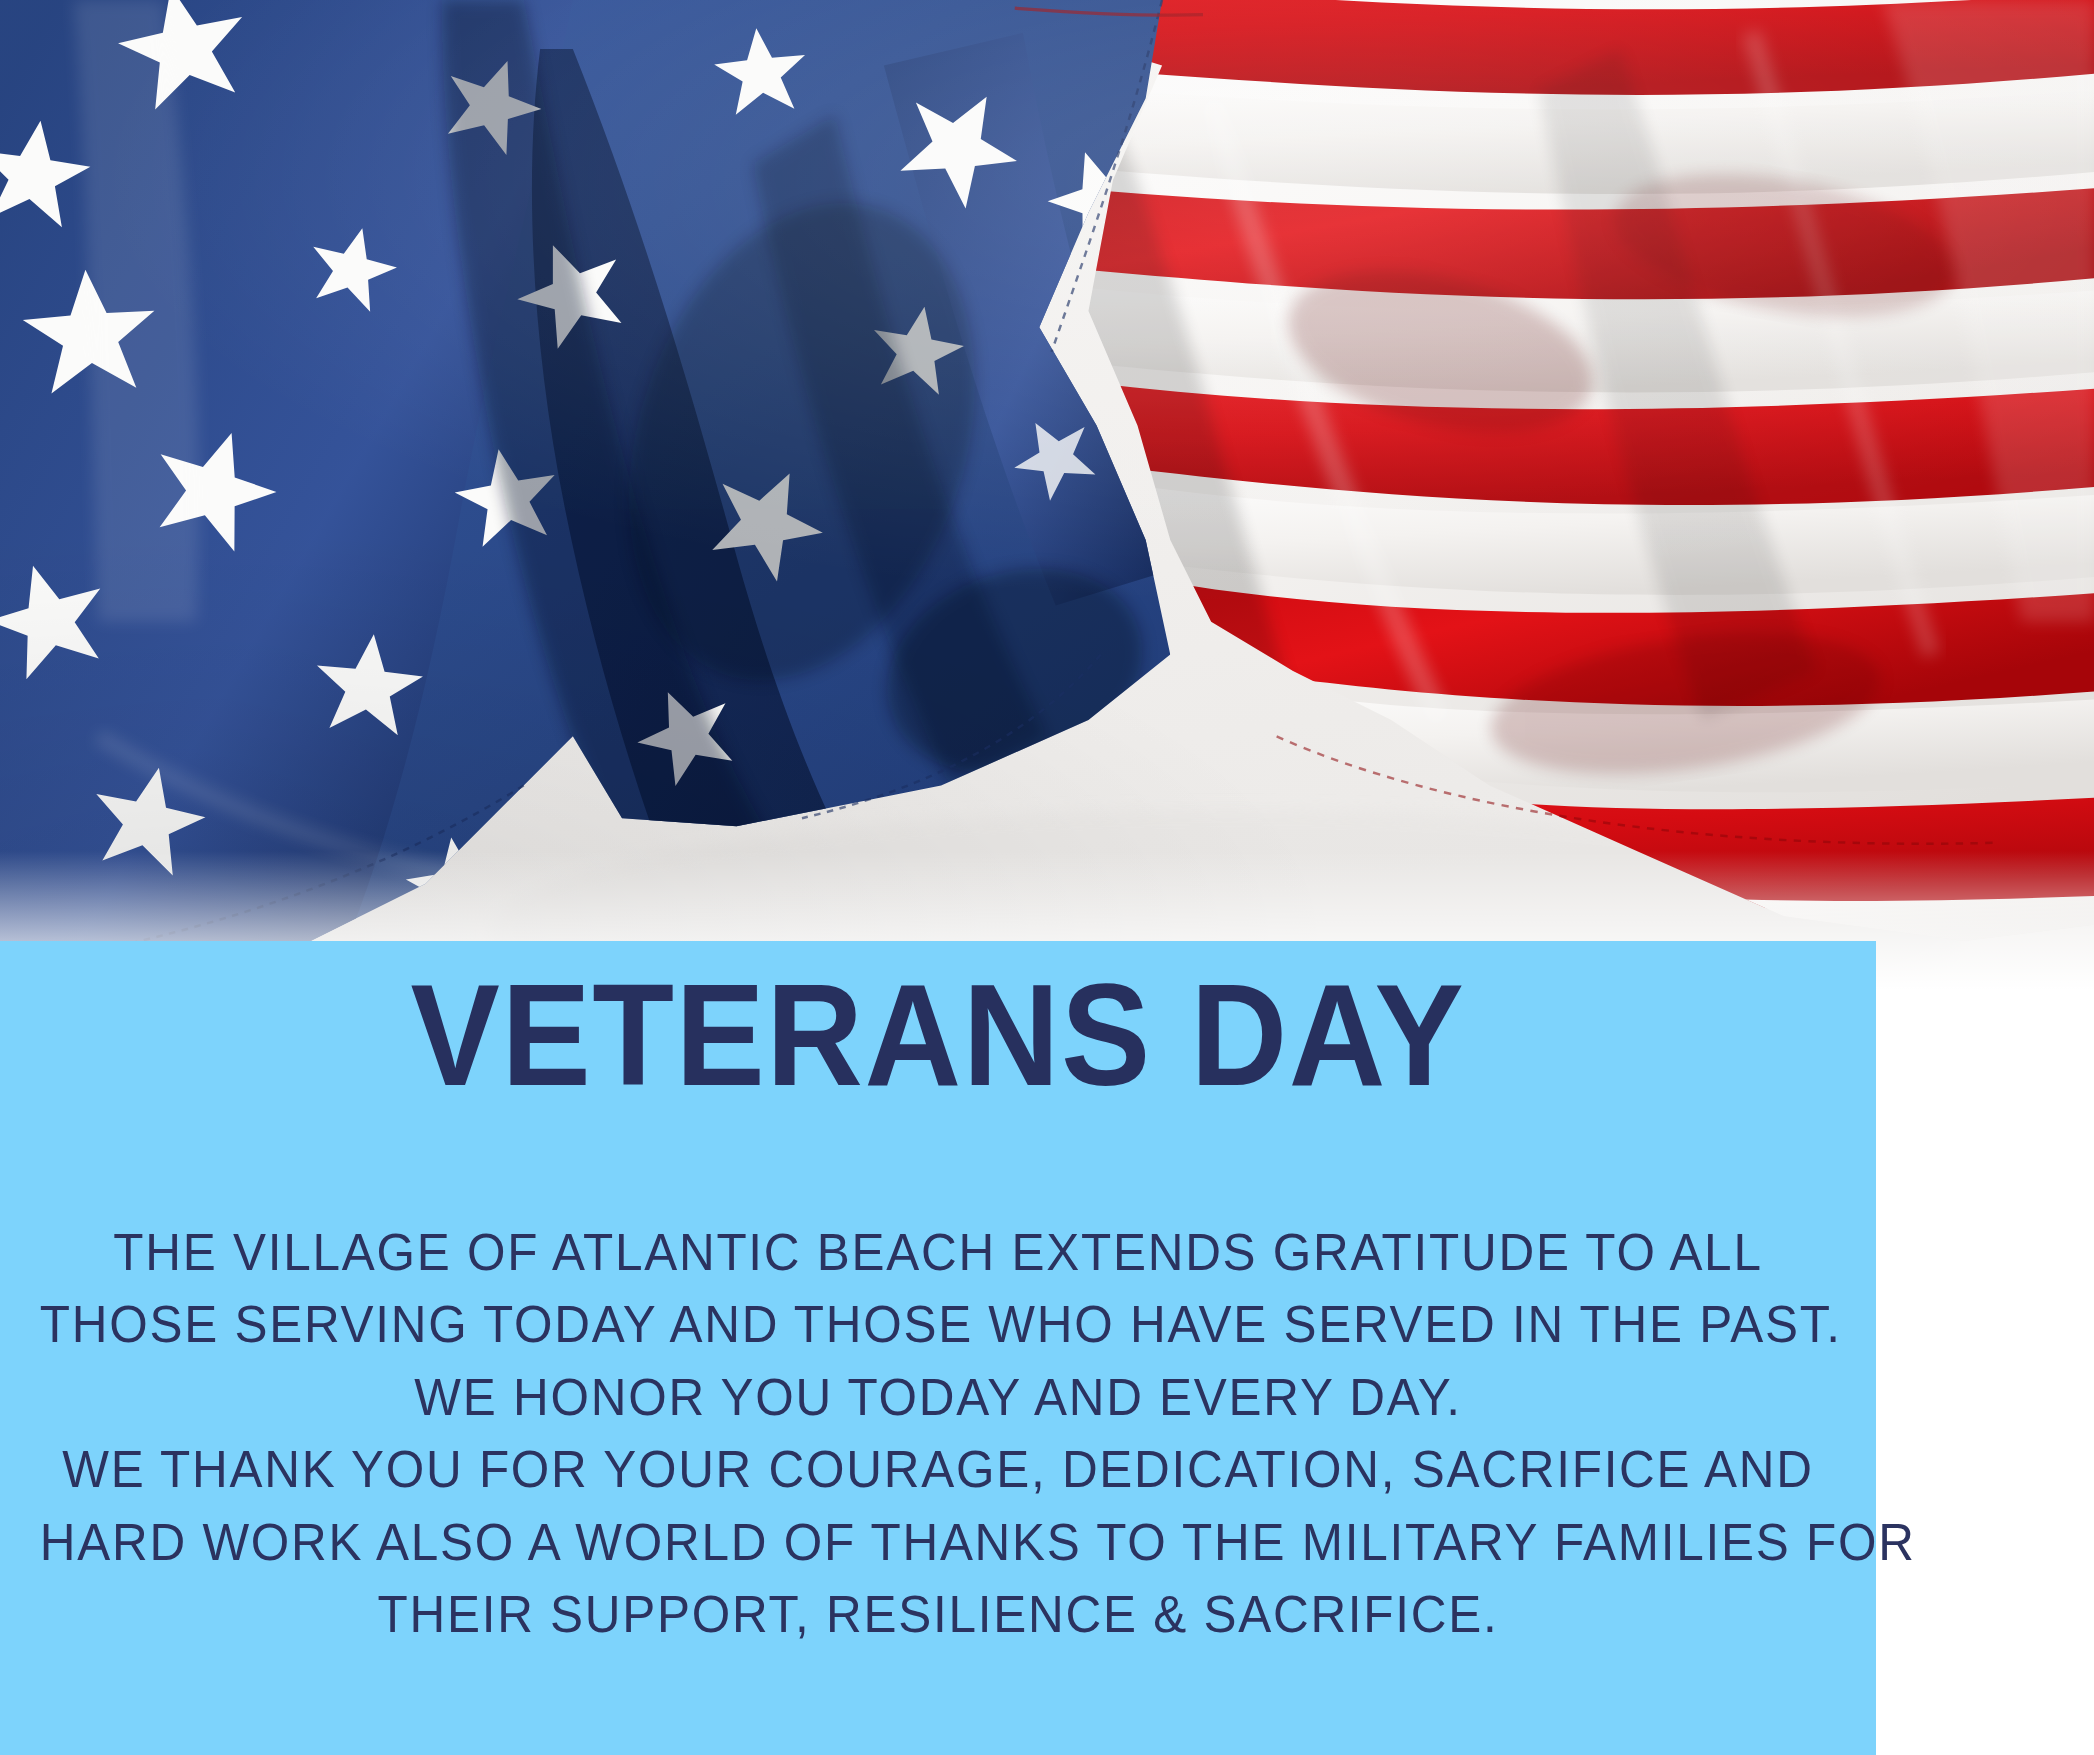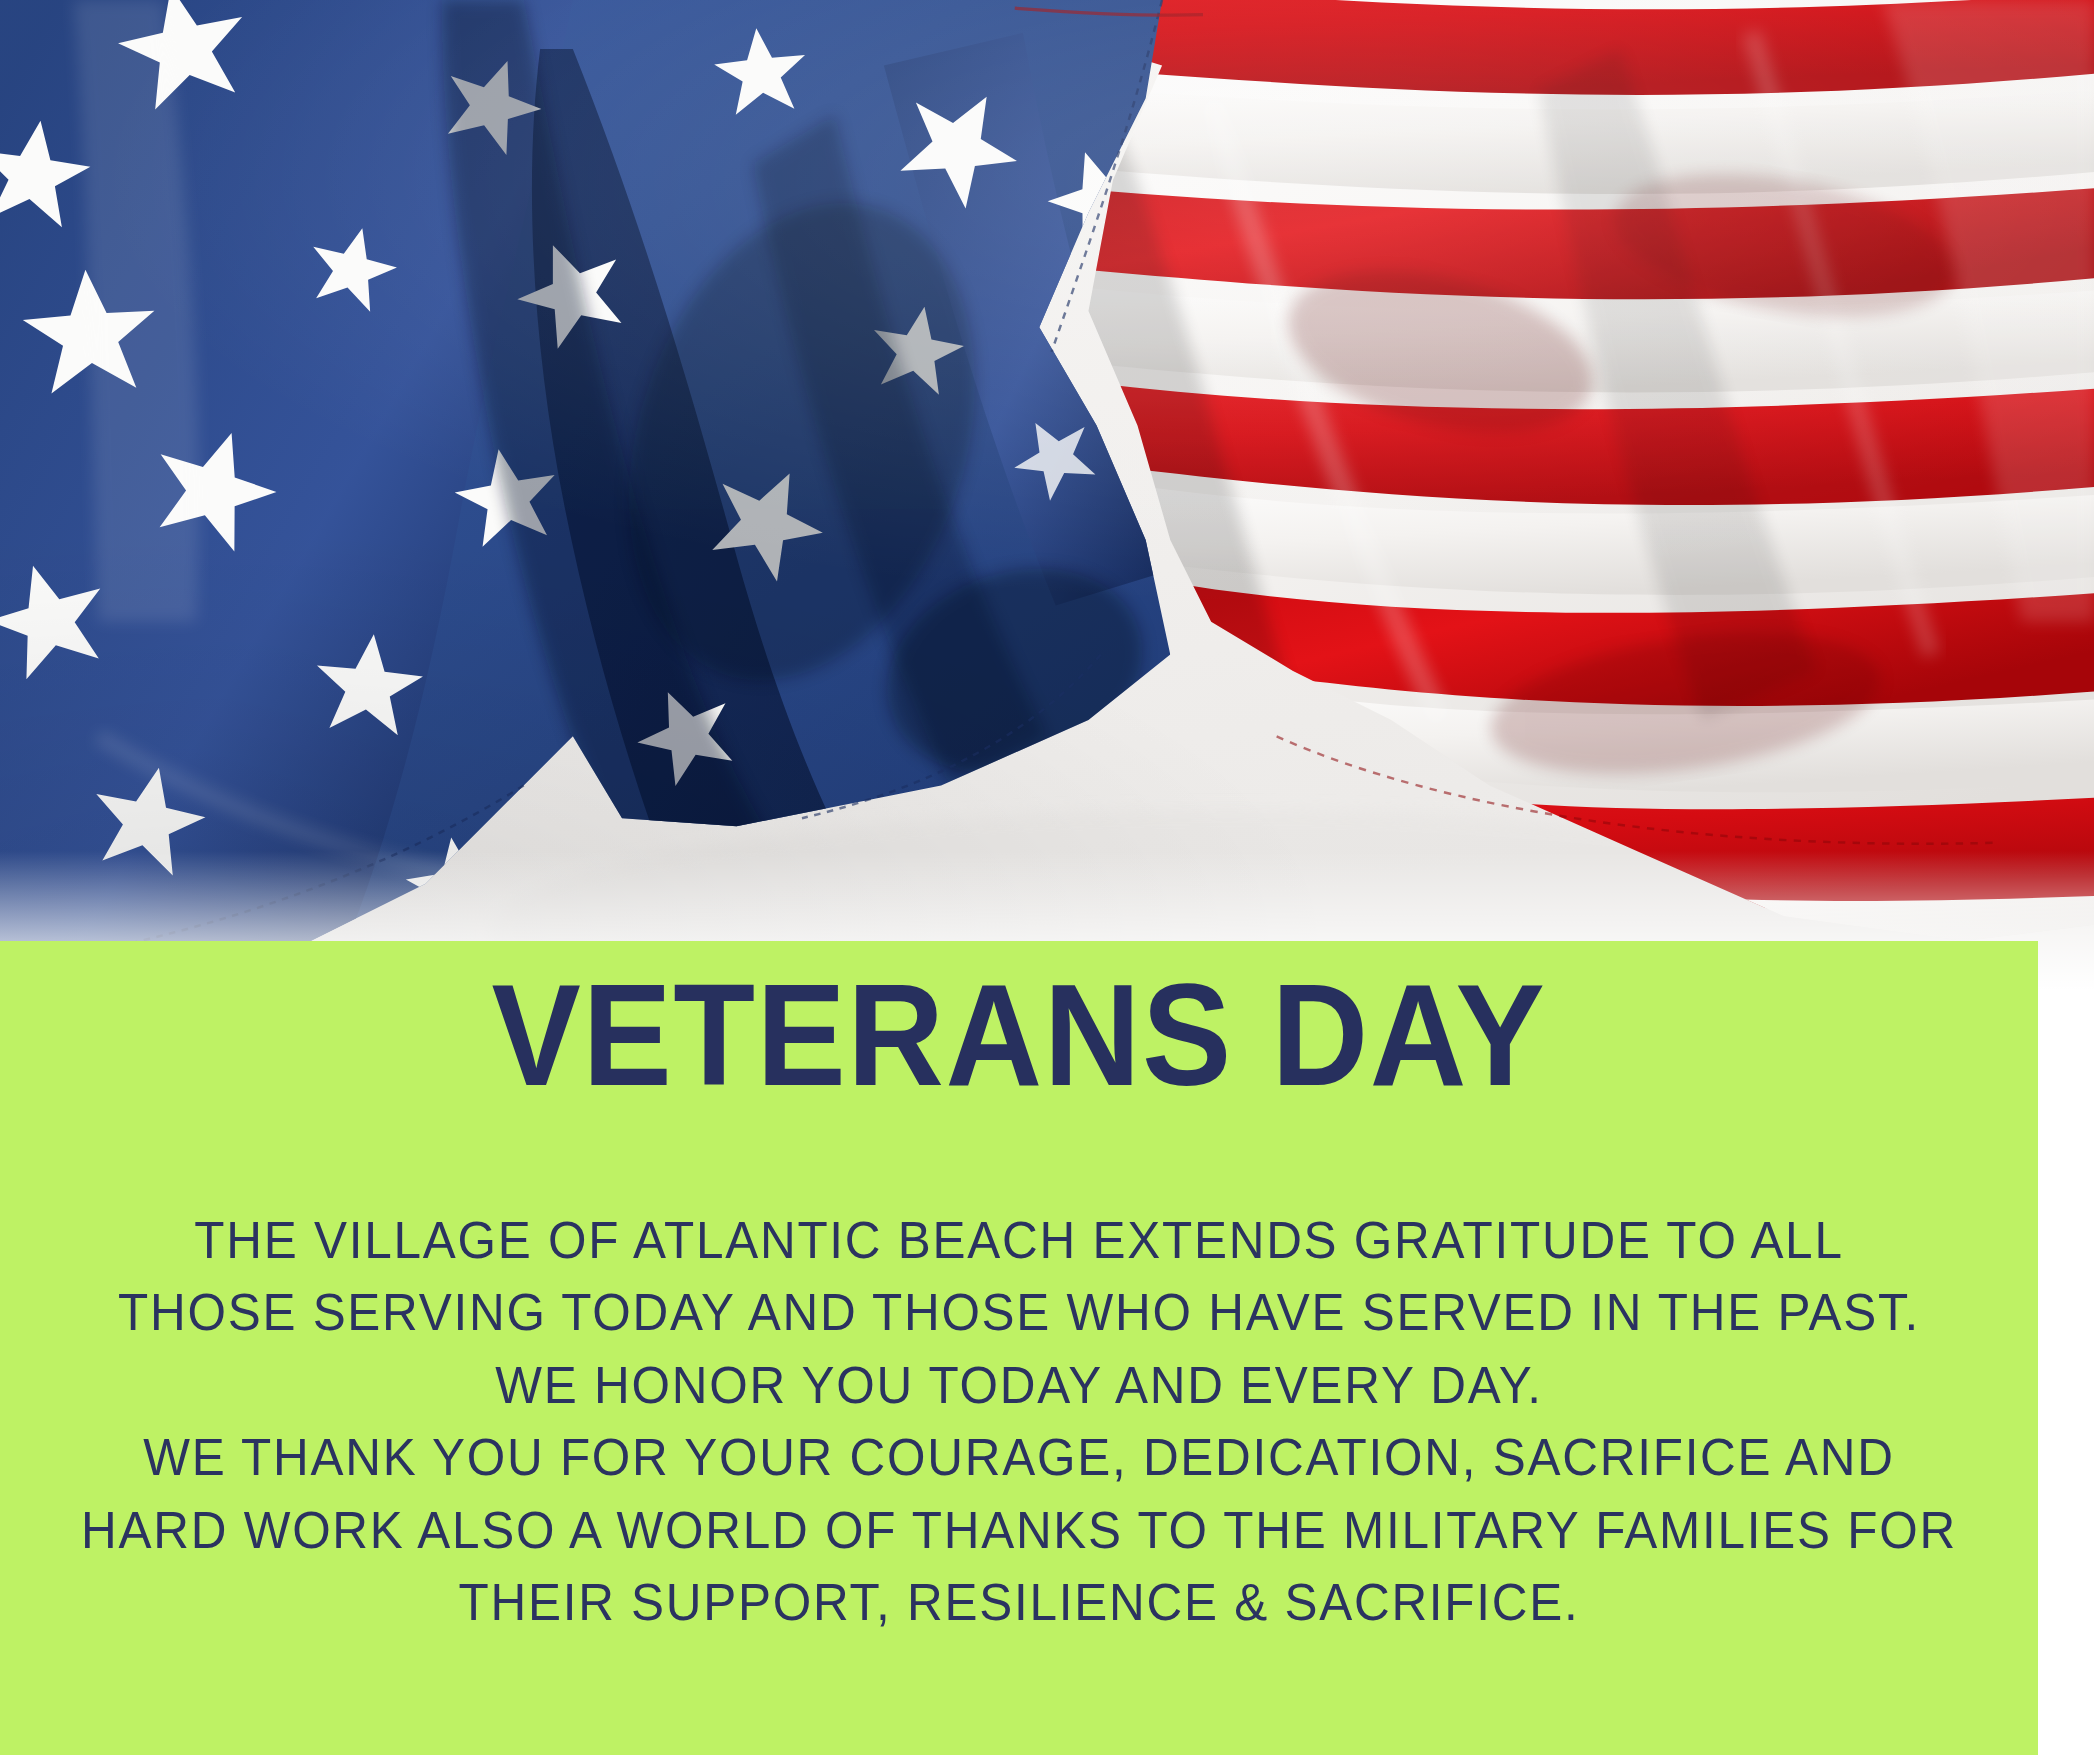--- a/index.html
+++ b/index.html
@@ -55,42 +55,42 @@
     height: 139px;
     pointer-events: none;
     background: linear-gradient(to bottom, rgba(255,255,255,0) 0%, rgba(255,255,255,0.55) 55%, #ffffff 100%);
   }
 
   
   .text-panel {
     position: absolute;
     left: 0;
     top: 941px;
-    width: 2038px;
+    width: 1876px;
     height: 814px;
-    background: #bef264;
+    background: #7dd3fc;
     text-align: center;
   }
 
   .title {
     margin: 0;
     padding-top: 23px;
     font-family: "Liberation Sans Narrow", "Liberation Sans", sans-serif;
     font-weight: 700;
     font-size: 144px;
     line-height: 1.0;
     letter-spacing: 1.6px;
     color: #27305e;
     transform: scaleX(0.93);
     transform-origin: center top;
     white-space: nowrap;
   }
 
   .message {
-    margin: 0;
+    margin: 12px;
     padding-top: 97px;
     color: #2b3360;
   }
   .message-line {
     display: block;
     font-family: "Liberation Sans Narrow", "Liberation Sans", sans-serif;
     font-weight: 400;
     font-size: 51px;
     line-height: 1.42;
     letter-spacing: 1.8px;

